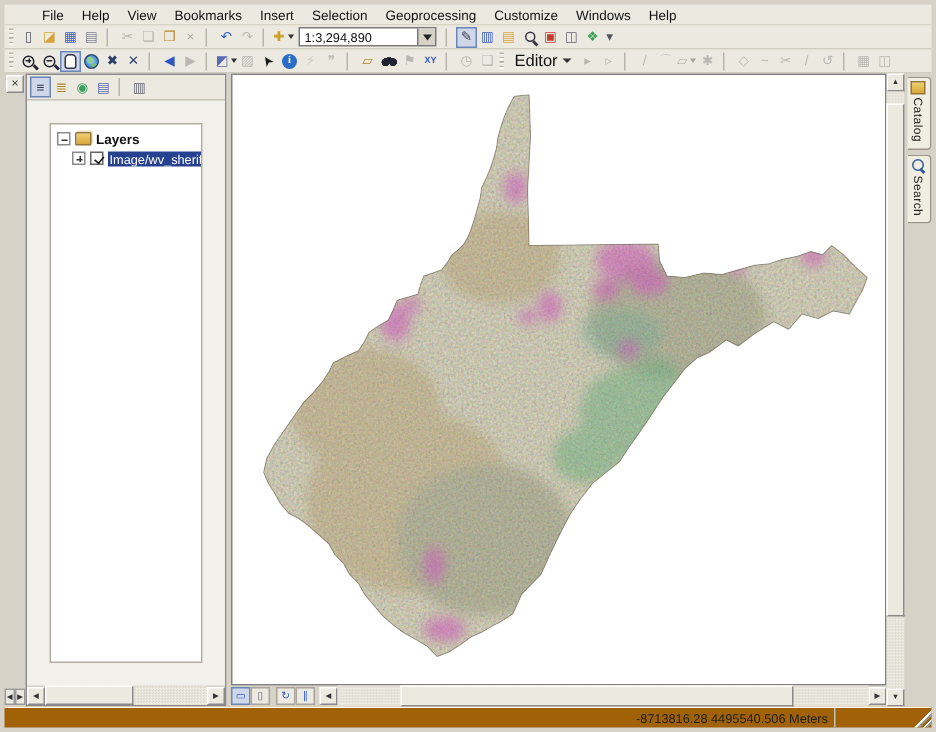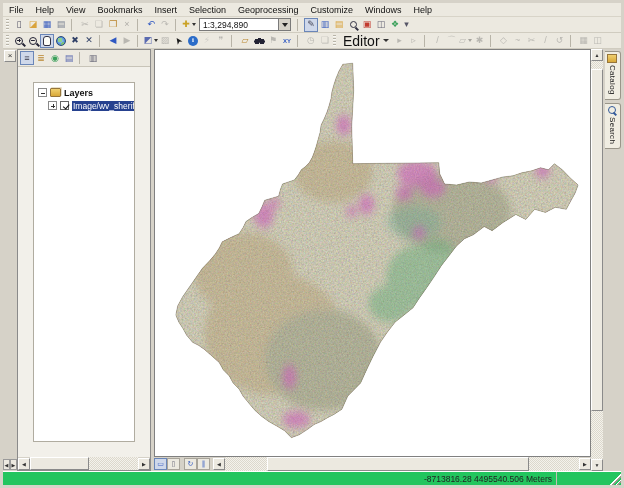--- a/index.html
+++ b/index.html
@@ -8,21 +8,21 @@
   .window { width:624px; height:488px; border:3px solid #d6d2c8; background:#d6d2c8; display:flex; flex-direction:column; }
 
   
   .titlebar { height:15px; background:linear-gradient(90deg,#0a246a 0%,#1b3f9c 55%,#3a6cc8 100%); display:flex; align-items:center; padding:0 2px; flex:0 0 auto; }
   .app-icon { width:10px; height:10px; margin-right:3px; background:linear-gradient(135deg,#ffd24a 0 50%,#e8e8e8 50% 100%); border:1px solid #5a5a8a; border-radius:1px; }
   .title-text { color:#fff; font-size:9px; font-weight:bold; flex:1; white-space:nowrap; letter-spacing:.2px; }
   .tb-ctrl { width:13px; height:11px; margin-left:1px; background:#d6d2c8; border:1px solid; border-color:#fff #5a5a5a #5a5a5a #fff; font-size:7px; line-height:9px; text-align:center; color:#111; }
   .tb-ctrl.close { background:#c75050; color:#fff; font-weight:bold; }
 
   
-  .menubar { height:14px; background:#ece9e0; display:flex; align-items:center; padding-left:0; border-bottom:1px solid #d8d4c8; flex:0 0 auto; }
+  .menubar { height:14px; background:#ece9e0; display:flex; align-items:center; padding-left:19px; border-bottom:1px solid #d8d4c8; flex:0 0 auto; }
   .menu-item { font-size:9px; color:#111; padding:1px 6px; }
 
   
   .toolbar { height:16px; background:#ece9e0; display:flex; align-items:center; padding-left:2px; border-bottom:1px solid #d0ccc0; flex:0 0 auto; overflow:hidden; }
   .grip { width:3px; height:11px; margin:0 3px 0 1px; background:repeating-linear-gradient(180deg,#b8b4a8 0 1px,#f8f8f4 1px 2px,transparent 2px 3px); flex:0 0 auto; }
   .tb-btn { width:14px; height:14px; display:inline-flex; align-items:center; justify-content:center; font-size:9px; position:relative; flex:0 0 auto; color:#445; }
   .tb-btn.pressed { border:1px solid #6a86b8; background:#cfd8ea; }
   .tb-btn.disabled { opacity:.38; filter:grayscale(1); }
   .tb-btn .glyph { line-height:1; }
   .tb-btn.txt .glyph { font-size:6px; font-weight:bold; letter-spacing:0; }
@@ -42,21 +42,21 @@
   .ico-binoculars .glyph { width:11px; height:8px; background:radial-gradient(circle at 3px 4.5px,#223 2.6px,transparent 2.8px),radial-gradient(circle at 8px 4.5px,#223 2.6px,transparent 2.8px),radial-gradient(circle at 5.5px 2.5px,#223 1.6px,transparent 1.8px); }
   .ico-magnifier .glyph { width:7px; height:7px; border:1.4px solid #334; border-radius:50%; position:relative; }
   .ico-magnifier .glyph::after { content:""; position:absolute; width:4px; height:1.6px; background:#334; right:-3.6px; bottom:-2.4px; transform:rotate(45deg); }
 
   
   .combo { width:92px; height:13px; background:#fff; border:1px solid #7a7a7a; display:flex; align-items:center; margin:0 3px; flex:0 0 auto; }
   .combo .val { flex:1; font-size:8.5px; padding-left:3px; color:#111; white-space:nowrap; }
   .combo .drop { width:12px; height:11px; background:#d6d2c8; border-left:1px solid #7a7a7a; display:flex; align-items:center; justify-content:center; }
   .combo .drop::after { content:""; border-left:3px solid transparent; border-right:3px solid transparent; border-top:4px solid #222; }
 
-  .editor-label { font-size:14px; color:#111; padding:1px 3px; display:inline-flex; align-items:center; border:1px solid transparent; flex:0 0 auto; }
+  .editor-label { font-size:11px; color:#111; padding:1px 3px; display:inline-flex; align-items:center; border:1px solid transparent; flex:0 0 auto; }
   .editor-label::after { content:""; margin-left:3px; border-left:3px solid transparent; border-right:3px solid transparent; border-top:3.5px solid #333; }
 
   
   .main { flex:1; display:flex; min-height:0; background:#d6d2c8; }
   .left-strip { width:14px; flex:0 0 auto; display:flex; flex-direction:column; align-items:center; background:#d6d2c8; }
   .strip-close { width:12px; height:12px; margin-top:1px; background:#ece9e0; border:1px solid; border-color:#fff #8a8a8a #8a8a8a #fff; font-size:8px; line-height:10px; text-align:center; color:#333; }
   .strip-spin { margin-top:auto; margin-bottom:1px; display:flex; }
   .strip-spin span { width:7px; height:11px; background:#ece9e0; border:1px solid #9a9a9a; font-size:5px; line-height:10px; text-align:center; color:#333; }
 
   
@@ -100,21 +100,21 @@
   .side-tabs { width:17px; flex:0 0 auto; background:#d6d2c8; display:flex; flex-direction:column; align-items:center; padding-top:2px; }
   .side-tab { width:16px; background:#f0ede2; border:1px solid #9a968a; border-left:none; border-radius:0 3px 3px 0; display:flex; flex-direction:column; align-items:center; padding:2px 0 4px; margin-bottom:3px; }
   .side-tab .tab-ico { width:10px; height:9px; margin-bottom:2px; flex:0 0 auto; }
   .tab-ico.cabinet { background:linear-gradient(#f0d070,#d8a838); border:1px solid #96753a; }
   .tab-ico.magnifier { position:relative; }
   .tab-ico.magnifier::before { content:""; position:absolute; left:1px; top:0; width:6px; height:6px; border:1.4px solid #335a9a; border-radius:50%; }
   .tab-ico.magnifier::after { content:""; position:absolute; right:0; bottom:0; width:4px; height:1.6px; background:#335a9a; transform:rotate(45deg); }
   .side-tab .lbl { writing-mode:vertical-rl; font-size:8px; color:#222; letter-spacing:.3px; }
 
   
-  .statusbar { height:14px; background:#22c55e; border-top:1px solid #fff; display:flex; align-items:center; flex:0 0 auto; }
+  .statusbar { height:14px; background:#a16207; border-top:1px solid #fff; display:flex; align-items:center; flex:0 0 auto; }
   .coords { margin-left:auto; font-size:8.5px; color:#222; padding-right:4px; }
   .coord-spacer { width:52px; border-left:1px solid #c4c0b4; align-self:stretch; }
   .resize-grip { width:13px; height:13px; align-self:flex-end; background:
     linear-gradient(135deg,transparent 0 55%,#fff 55% 62%,#9a968a 62% 70%,transparent 70% 78%,#fff 78% 84%,#9a968a 84% 92%,transparent 92%); }
 </style>
 </head>
 <body>
 
 <div class="window">
 

